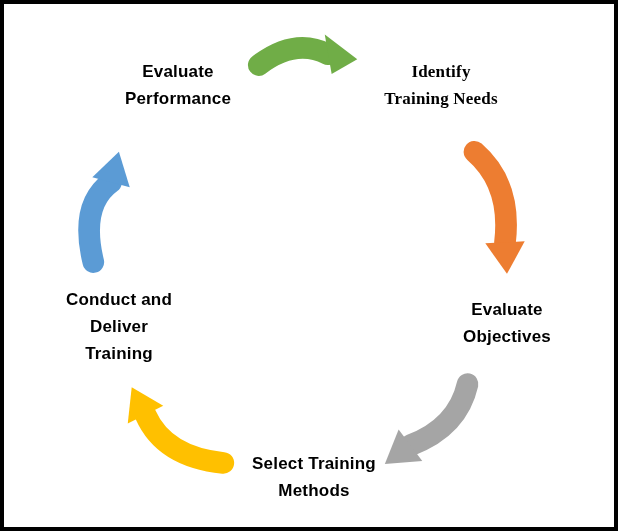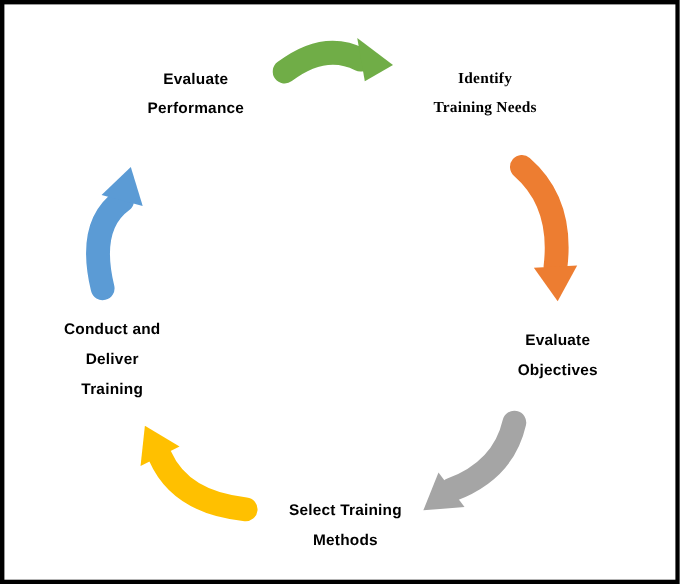--- a/index.html
+++ b/index.html
@@ -21,31 +21,31 @@
     position: absolute;
     left: 0;
     top: 0;
     width: 100%;
     height: 100%;
   }
   .node {
     position: absolute;
     text-align: center;
     font-weight: bold;
-    font-size: 14px;
+    font-size: 17px;
     line-height: 27px;
     color: #000000;
     white-space: pre-line;
     letter-spacing: 0.2px;
   }
   .node-evaluate   { left: 62px;  top: 54px;  width: 224px; }
   .node-identify   { left: 325px; top: 54px;  width: 224px; font-family: Liberation Serif, serif; }
   .node-establish  { left: 413px; top: 292px; width: 180px; }
   .node-select     { left: 198px; top: 446px; width: 224px; }
-  .node-conduct    { left: 10px;  top: 282px; width: 176px; }
+  .node-conduct    { left: 27px;  top: 282px; width: 176px; }
 </style>
 </head>
 <body>
 
 <div class="canvas">
 
   <svg class="arrows-layer" viewBox="0 0 618 531" xmlns="http://www.w3.org/2000/svg">
 
     <g>
       <path d="M 258 62 Q 295 34 328 51" fill="none" stroke-width="22" stroke-linecap="round" stroke="#70AD47"></path>

